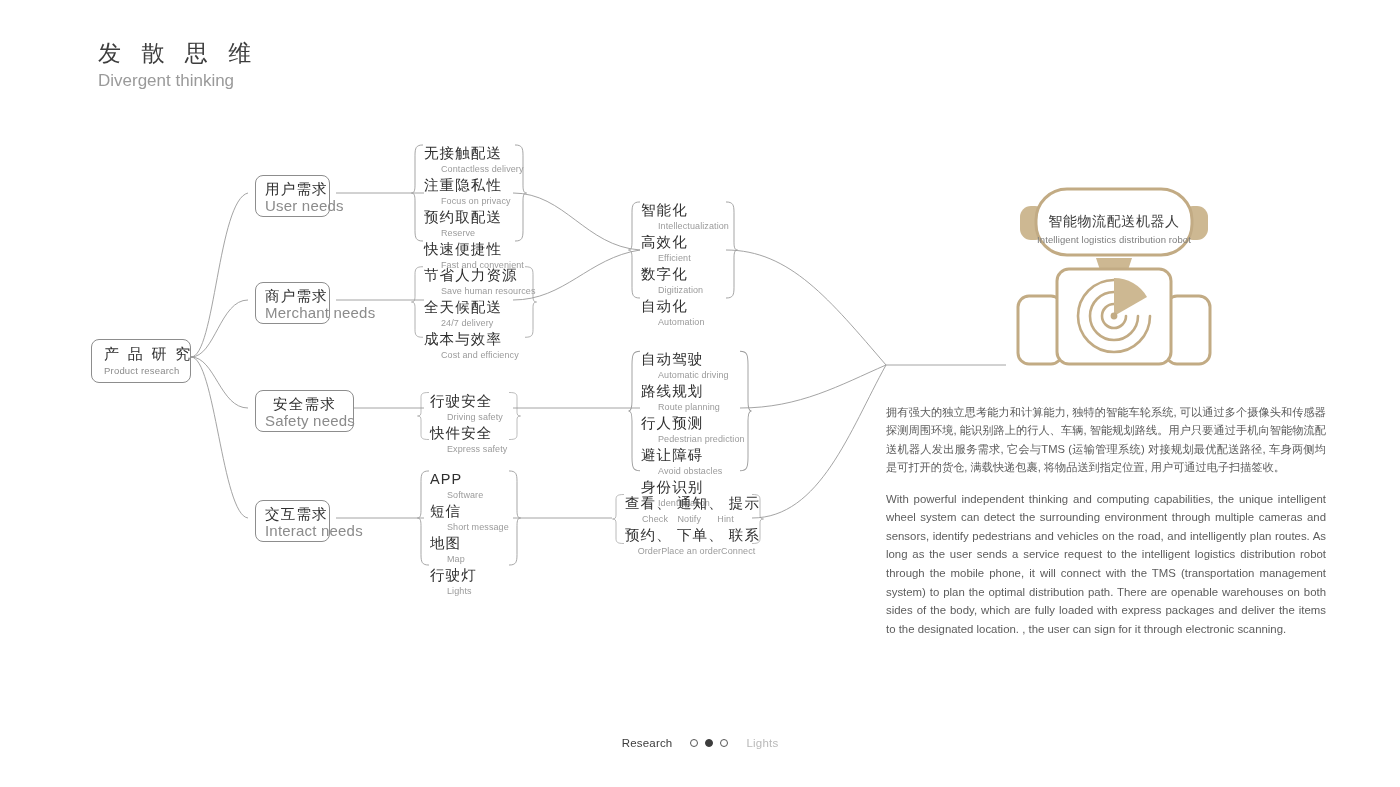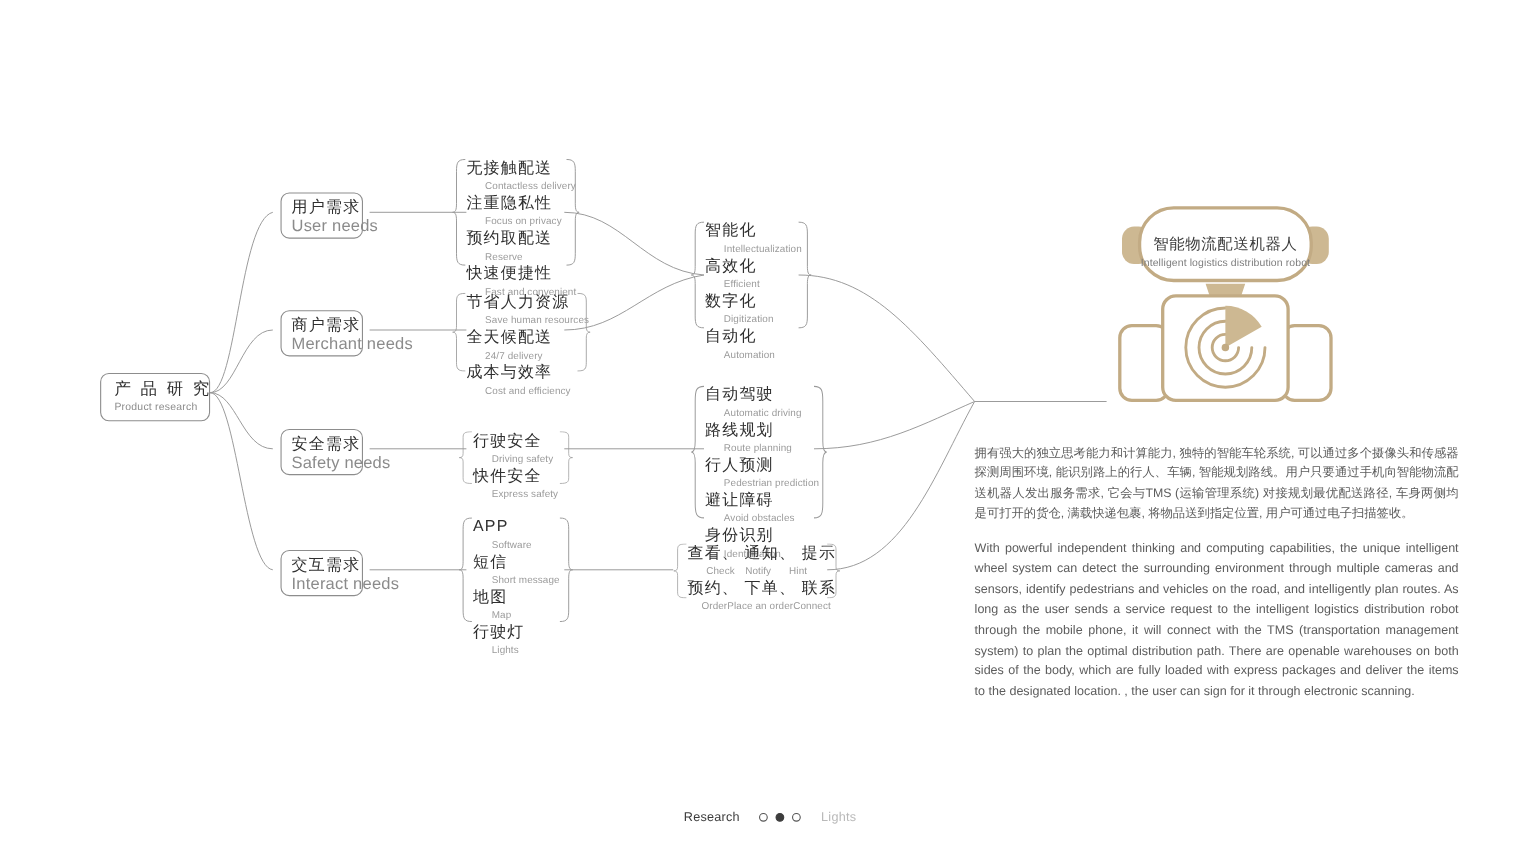--- a/index.html
+++ b/index.html
@@ -93,20 +93,24 @@
   #footer .lbl.inactive { color: #b9b9b9; }
   #footer .dots { display: flex; align-items: center; gap: 7px; margin: 0 4px; }
   #footer .dot { width: 8px; height: 8px; border-radius: 50%; border: 1.3px solid #555; background: #fff; }
   #footer .dot.on { background: #3d3d3d; border-color: #3d3d3d; }
 </style>
 </head>
 <body>
 
 <div id="canvas">
 
+  <div id="header">
+    <div class="cn">发 散 思 维</div>
+    <div class="en">Divergent thinking</div>
+  </div>
 
   <svg id="wires" viewBox="0 0 1400 787">
     <g fill="none" stroke="#9a9a9a" stroke-width="0.9">
 
       <path d="M191,357 C215,357 218,200 248,193"></path>
       <path d="M191,357 C215,357 220,300 248,300"></path>
       <path d="M191,357 C215,357 220,408 248,408"></path>
       <path d="M191,357 C215,357 222,515 248,518"></path>
 
       <path d="M336,193 L424,193"></path>
@@ -138,21 +142,21 @@
   </div>
 
   <div class="node" style="left:255px; top:175px; width:75px;">
     <div class="cn">用户需求</div>
     <div class="en">User needs</div>
   </div>
   <div class="node" style="left:255px; top:282px; width:75px;">
     <div class="cn">商户需求</div>
     <div class="en">Merchant needs</div>
   </div>
-  <div class="node" style="left:255px; top:390px; width:75px;">
+  <div class="node" style="left:255px; top:390px; width:99px;">
     <div class="cn">安全需求</div>
     <div class="en">Safety needs</div>
   </div>
   <div class="node" style="left:255px; top:500px; width:75px;">
     <div class="cn">交互需求</div>
     <div class="en">Interact needs</div>
   </div>
 
   <div class="cluster" style="left:424px; top:144px; width:90px; height:98px;">
     <div class="brace left">

